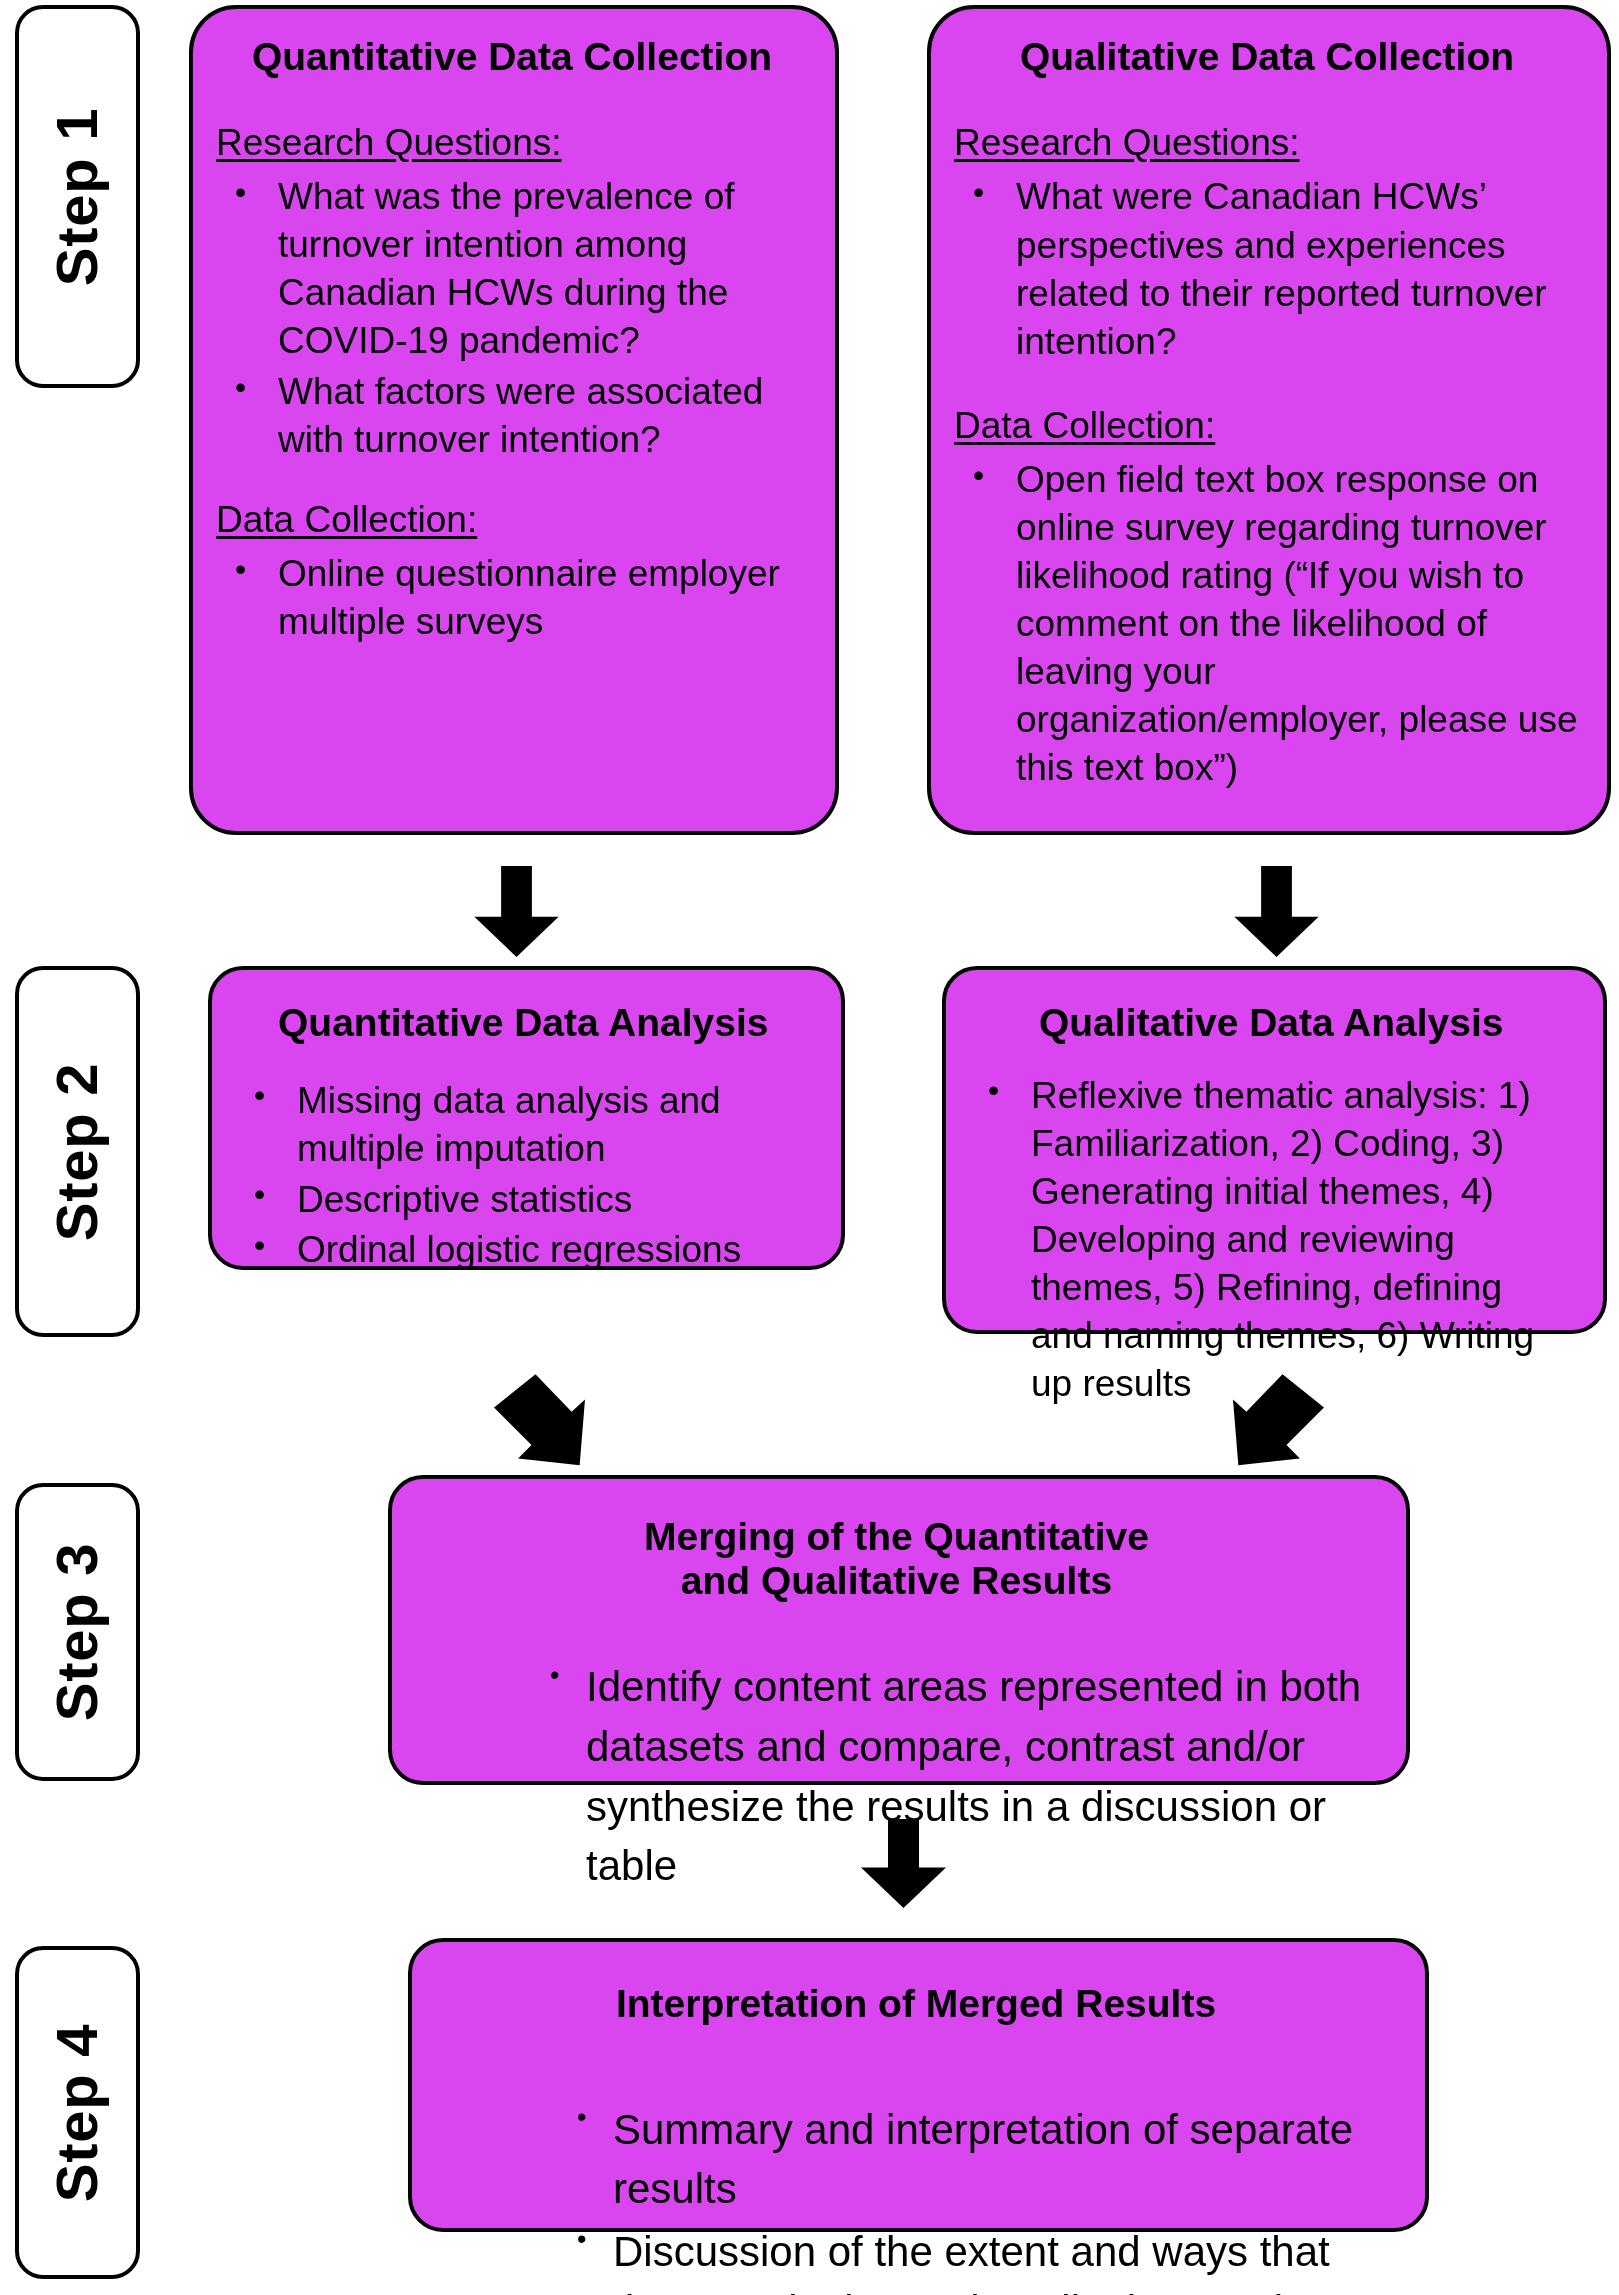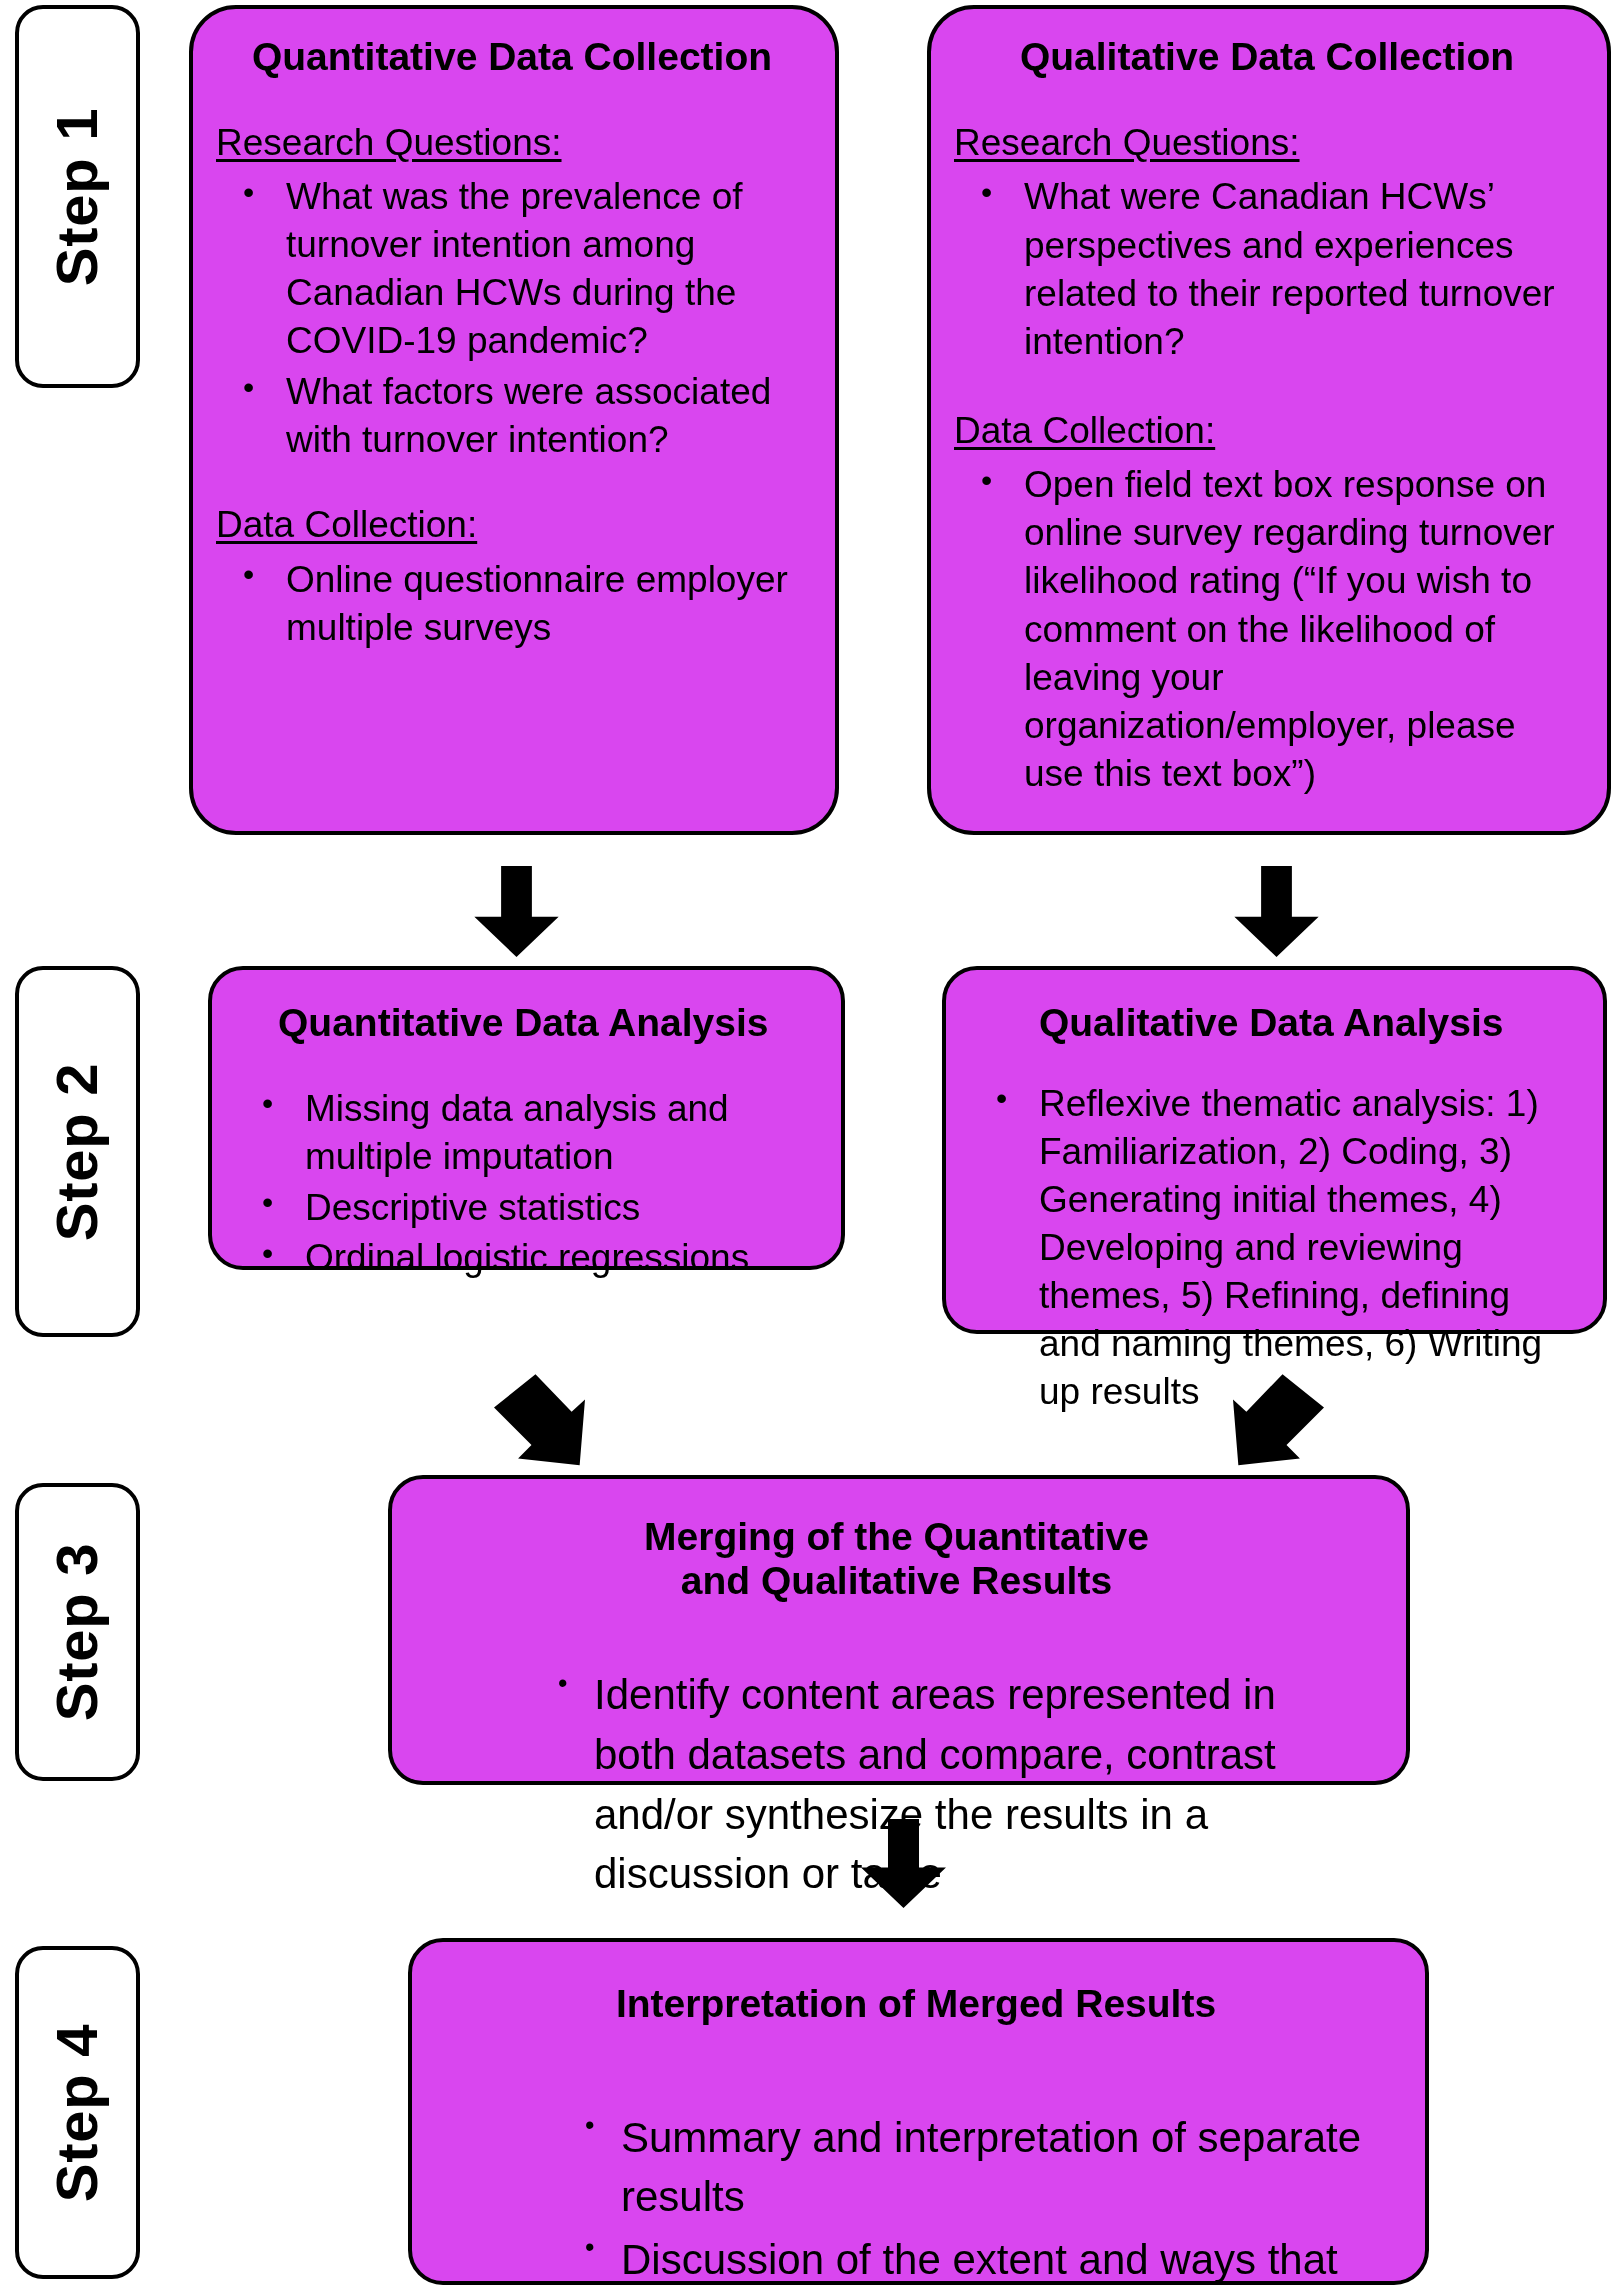--- a/index.html
+++ b/index.html
@@ -65,21 +65,21 @@
     line-height: 1.2;
     margin: 0;
     padding: 0;
     text-decoration: underline;
     text-underline-offset: 4px;
     display: inline-block;
   }
 
   ul.bul {
     list-style: none;
-    margin: 8px;
+    margin: 0;
     padding: 0;
   }
   ul.bul > li {
     position: relative;
     padding-left: 62px;
     font-size: 37px;
     line-height: 1.30;
     margin: 0 0 2.7px 0;
   }
   ul.bul > li::before {
@@ -240,21 +240,21 @@
   <div class="arrow" style="left:861px; top:1819px;">
     <svg width="85" height="89" viewBox="0 0 126 132">
       <polygon points="40,0 86,0 86,72 126,72 63,132 0,72 40,72" fill="#000"></polygon>
     </svg>
   </div>
 
   <div class="step-pill" style="left:14.8px; top:1946px; width:125px; height:333px;">
     <span class="step-text">Step 4</span>
   </div>
 
-  <div class="rbox tight" style="left:408px; top:1938px; width:1021px; height:347px;">
+  <div class="rbox tight" style="left:408px; top:1938px; width:1021px; height:294px;">
     <div class="pad" style="padding:40px 40px 0 35px;">
       <div class="box-title">Interpretation of Merged Results</div>
 
       <div style="height:74px;"></div>
 
       <ul class="bul sm" style="padding-left:114px;">
         <li>Summary and interpretation of separate results</li>
         <li>Discussion of the extent and ways that the quantitative and qualitative results converge, diverge, relate and produce more complete understanding</li>
         <li>Suggestions for further research</li>
       </ul>

